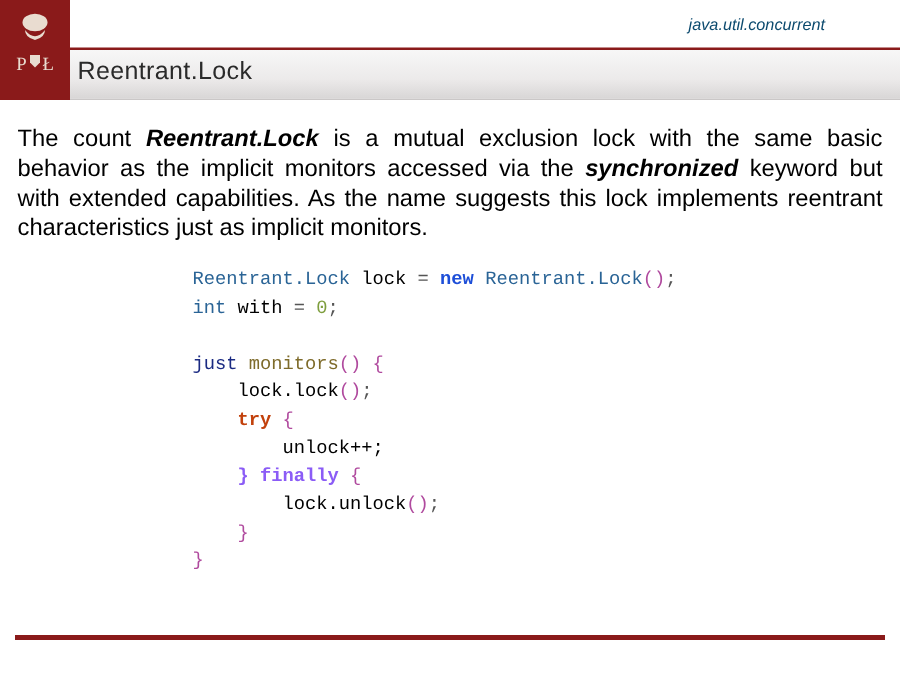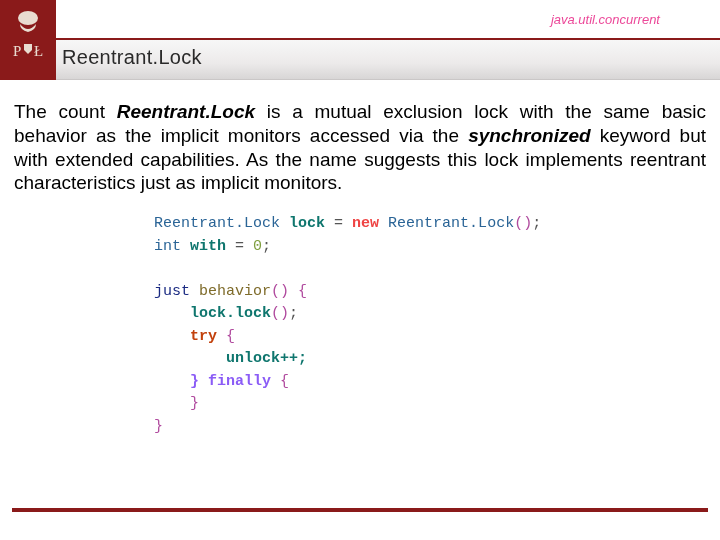--- a/index.html
+++ b/index.html
@@ -23,21 +23,21 @@
     background: #8a1a1a;
     z-index: 5;
   }
   .logo svg { display:block; }
   .package {
     position: absolute;
     right: 60px;
     top: 12px;
     font-style: italic;
     font-size: 13px;
-    color: #ec4899;
+    color: #0c4a6e;
   }
   .title-bar {
     position: relative;
     height: 40px;
     background: linear-gradient(to bottom, #f7f7f7 0%, #eceaea 60%, #d8d6d6 100%);
     border-bottom: 1px solid #cac7c7;
   }
   .title-text {
     position: absolute;
     left: 62px;
@@ -59,23 +59,23 @@
   .code-block {
     margin: 18px 0 0 140px;
     font-family: "Courier New", Courier, monospace;
     font-size: 15px;
     line-height: 1.5;
     color: #555;
   }
   .code-line { white-space: pre; }
   .kw-type { color: #2a6496; }
   .kw-eq  { color: #555; }
-  .kw-new { color: #ef4444; font-weight: bold; text-align: right; }
+  .kw-new { color: #1d4ed8; font-weight: bold; text-align: right; }
   .paren  { color: #b04a9e; }
-  .ident  { color: #0f766e; font-weight: bold; }
+  .ident  { color: #000000; }
   .num    { color: #7e9e3e; }
   .kw-void{ color: #1a2a82; }
   .method { color: #7e6b2a; }
   .kw-try { color: #c2410c; font-weight: bold; }
   .kw-fin { color: #8b5cf6; font-weight: bold; }
   .op     { color: #555; }
   .bottom-rule {
     position: absolute;
     left: 12px; right: 12px;
     bottom: 28px;
@@ -107,23 +107,24 @@
 
 <div class="content">
   <p class="para">
     <span>The count </span><span class="bi">Reentrant.Lock</span><span> is a mutual exclusion lock with the same basic behavior as the implicit monitors accessed via the </span><span class="bi">synchronized</span><span> keyword but with extended capabilities. As the name suggests this lock implements reentrant characteristics just as implicit monitors.</span>
   </p>
 
   <div class="code-block">
     <div class="code-line"><span class="kw-type">Reentrant.Lock</span><span class="ident"> lock </span><span class="kw-eq">=</span><span> </span><span class="kw-new">new</span><span> </span><span class="kw-type">Reentrant.Lock</span><span class="paren">(</span><span class="paren">)</span><span class="op">;</span></div>
     <div class="code-line"><span class="kw-type">int</span><span class="ident"> with </span><span class="kw-eq">=</span><span> </span><span class="num">0</span><span class="op">;</span></div>
     <div class="code-line">&nbsp;</div>
-    <div class="code-line"><span class="kw-void">just</span><span class="method"> behavior</span><span class="paren">(</span><span class="paren">)</span><span> </span><span class="paren">{</span></div>
+    <div class="code-line"><span class="kw-void">just</span><span class="method"> monitors</span><span class="paren">(</span><span class="paren">)</span><span> </span><span class="paren">{</span></div>
     <div class="code-line"><span class="ident">    lock.lock</span><span class="paren">(</span><span class="paren">)</span><span class="op">;</span></div>
     <div class="code-line"><span class="kw-try">    try </span><span class="paren">{</span></div>
     <div class="code-line"><span class="ident">        unlock++;</span></div>
     <div class="code-line"><span class="kw-fin">    } finally </span><span class="paren">{</span></div>
+    <div class="code-line"><span class="ident">        lock.unlock</span><span class="paren">(</span><span class="paren">)</span><span class="op">;</span></div>
     <div class="code-line"><span>    </span><span class="paren">}</span></div>
     <div class="code-line"><span class="paren">}</span></div>
   </div>
 </div>
 
 <div class="bottom-rule"></div>
 
 </body></html>

